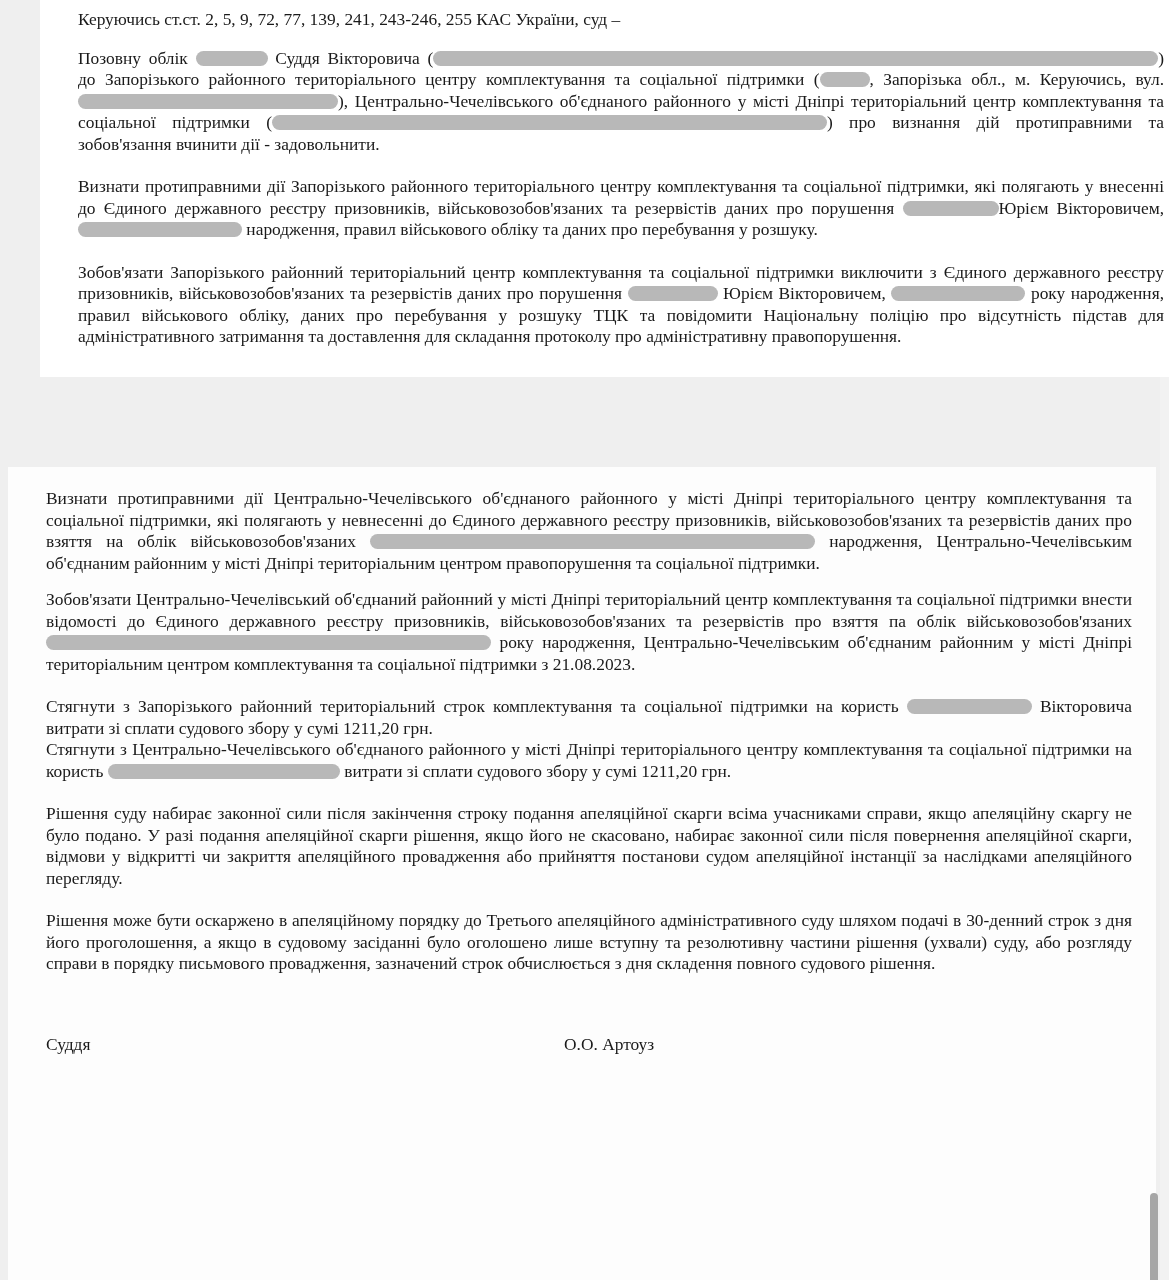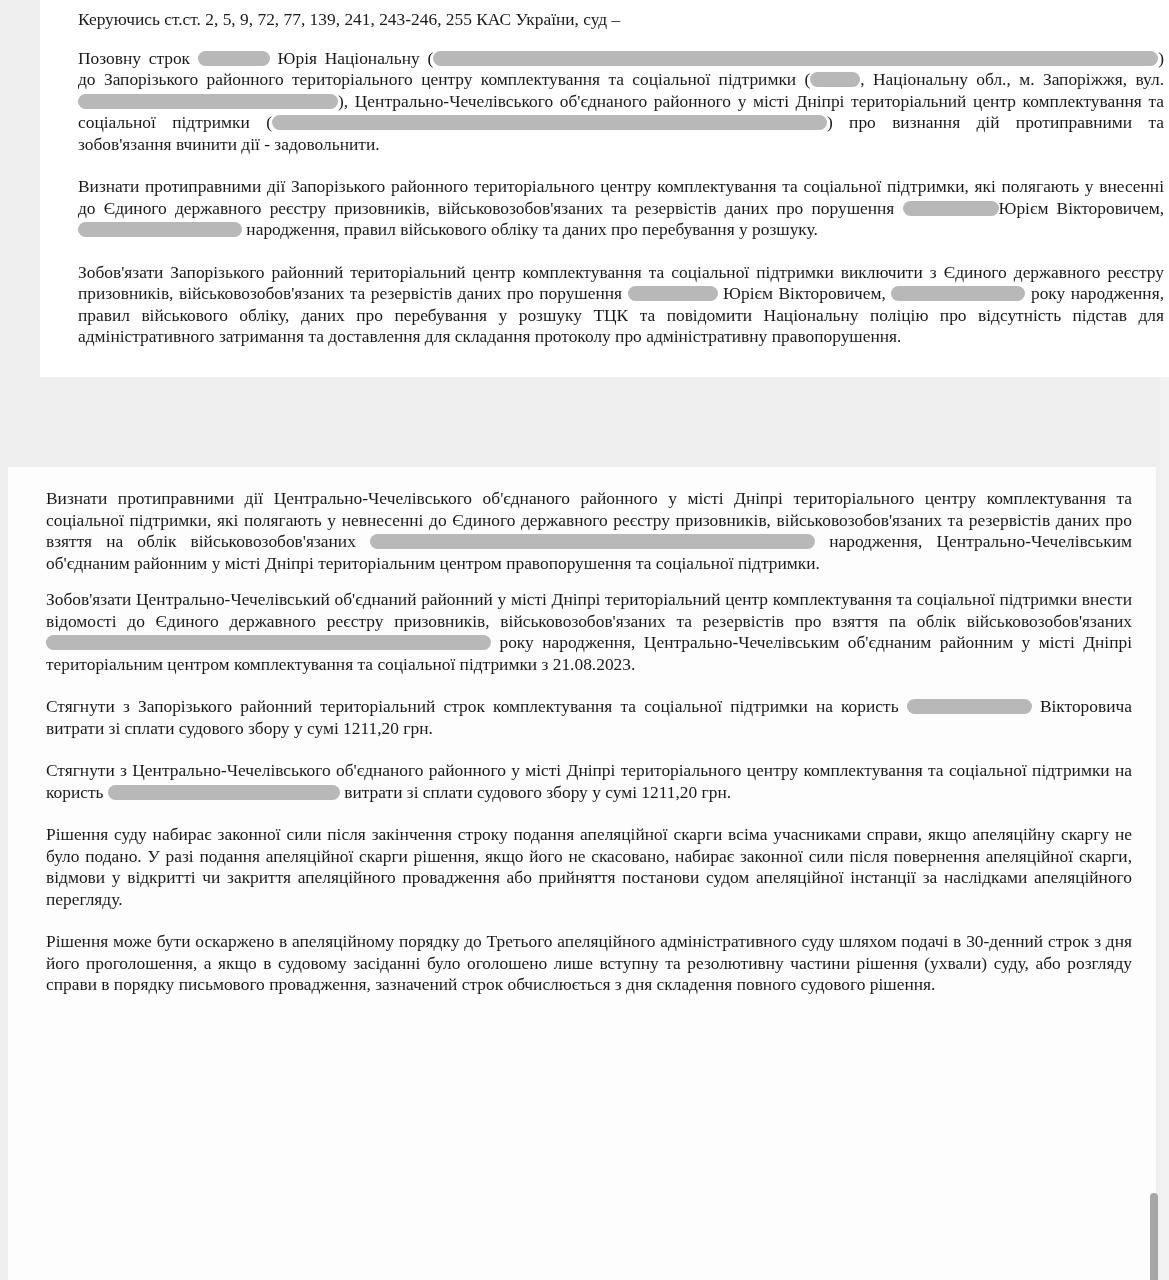--- a/index.html
+++ b/index.html
@@ -35,25 +35,25 @@
 </head>
 <body>
 
 <div id="scroll-track"></div>
 
 <div class="page" id="page1">
   <div class="content" style="top:9px;">
     <p>Керуючись ст.ст. 2, 5, 9, 72, 77, 139, 241, 243-246, 255 КАС України, суд –</p>
 
     <p style="margin-top:17px;">
-      <span>Позовну строк</span>
+      <span>Позовну облік</span>
       <span class="redact" style="width:72px;"></span>
-      <span>Юрія Національну</span>
+      <span>Суддя Вікторовича</span>
       (<span class="redact" style="width:725px;"></span>)
-      <span>до Запорізького районного територіального центру комплектування та соціальної підтримки (</span><span class="redact" style="width:50px;"></span><span>, Національну обл., м. Запоріжжя, вул.</span>
+      <span>до Запорізького районного територіального центру комплектування та соціальної підтримки (</span><span class="redact" style="width:50px;"></span><span>, Запорізька обл., м. Керуючись, вул.</span>
       <span class="redact" style="width:260px;"></span><span>), Центрально-Чечелівського об'єднаного районного у місті Дніпрі територіальний центр комплектування та соціальної підтримки (</span><span class="redact" style="width:555px;"></span><span>) про визнання дій протиправними та зобов'язання вчинити дії - задовольнити.</span>
     </p>
 
     <p style="margin-top:21px;">
       <span>Визнати протиправними дії Запорізького районного територіального центру комплектування та соціальної підтримки, які полягають у внесенні до Єдиного державного реєстру призовників, військовозобов'язаних та резервістів даних про порушення</span>
       <span class="redact" style="width:96px;"></span><span>Юрієм Вікторовичем,</span>
       <span class="redact" style="width:164px;"></span>
       <span>народження, правил військового обліку та даних про перебування у розшуку.</span>
     </p>
 
@@ -80,26 +80,30 @@
       <span class="redact" style="width:445px;"></span>
       <span>року народження, Центрально-Чечелівським об'єднаним районним у місті Дніпрі територіальним центром комплектування та соціальної підтримки з 21.08.2023.</span>
     </p>
 
     <p style="margin-top:21px;">
       <span>Стягнути з Запорізького районний територіальний строк комплектування та соціальної підтримки  на користь</span>
       <span class="redact" style="width:125px;"></span>
       <span>Вікторовича  витрати зі сплати судового збору у сумі 1211,20 грн.</span>
     </p>
 
-    <p style="margin-top:21px;">
+    <p style="">
       <span>Стягнути з Центрально-Чечелівського об'єднаного районного у місті Дніпрі територіального центру комплектування та соціальної підтримки  на користь</span>
       <span class="redact" style="width:232px;"></span>
       <span>витрати зі сплати судового збору у сумі 1211,20 грн.</span>
     </p>
 
     <p class="ital" style="margin-top:21px;">Рішення суду набирає законної сили після закінчення строку подання апеляційної скарги всіма учасниками справи, якщо апеляційну скаргу не було подано. У разі подання апеляційної скарги рішення, якщо його не скасовано, набирає законної сили після повернення апеляційної скарги, відмови у відкритті чи закриття апеляційного провадження або прийняття постанови судом апеляційної інстанції за наслідками апеляційного перегляду.</p>
     <p class="ital" style="margin-top:21px;">Рішення може бути оскаржено в апеляційному порядку до Третього апеляційного адміністративного суду шляхом подачі в 30-денний строк з дня його проголошення, а якщо в судовому засіданні було оголошено лише вступну та резолютивну частини рішення (ухвали) суду, або розгляду справи в порядку письмового провадження, зазначений строк обчислюється з дня складення повного судового рішення.</p>
 
 
+    <div style="position:relative; margin-top:59px; height:22px;">
+      <span style="position:absolute; left:0;">Суддя</span>
+      <span style="position:absolute; left:518px;">О.О. Артоуз</span>
+    </div>
   </div>
 </div>
 
 <div id="scrollbar"></div>
 
 </body></html>

